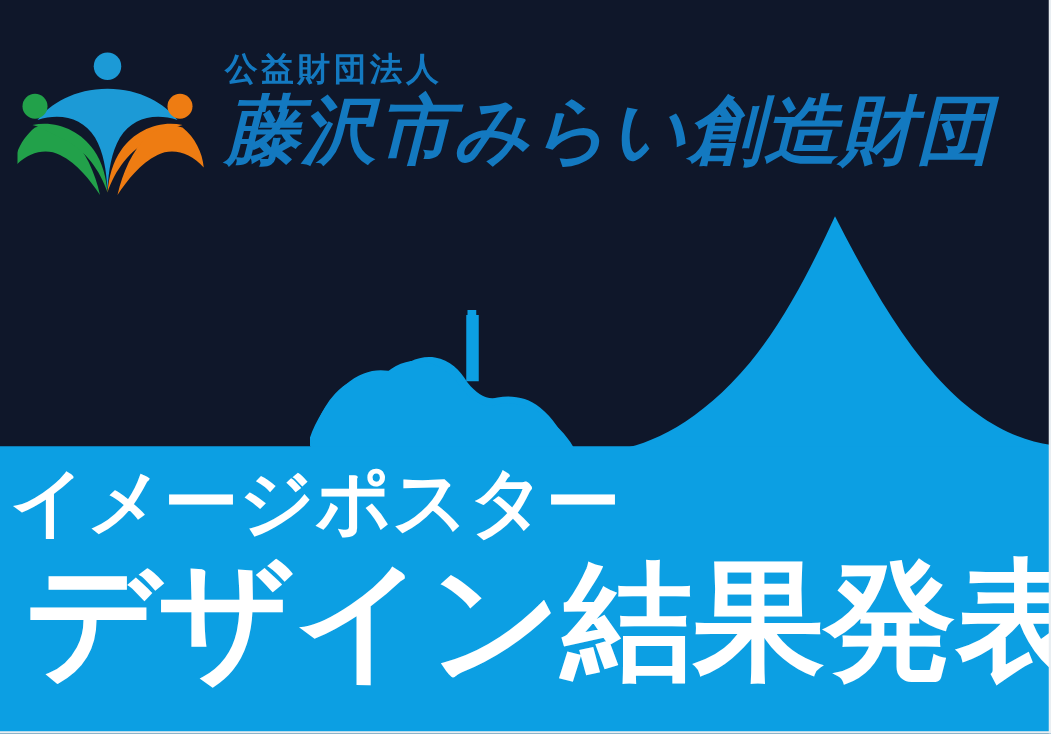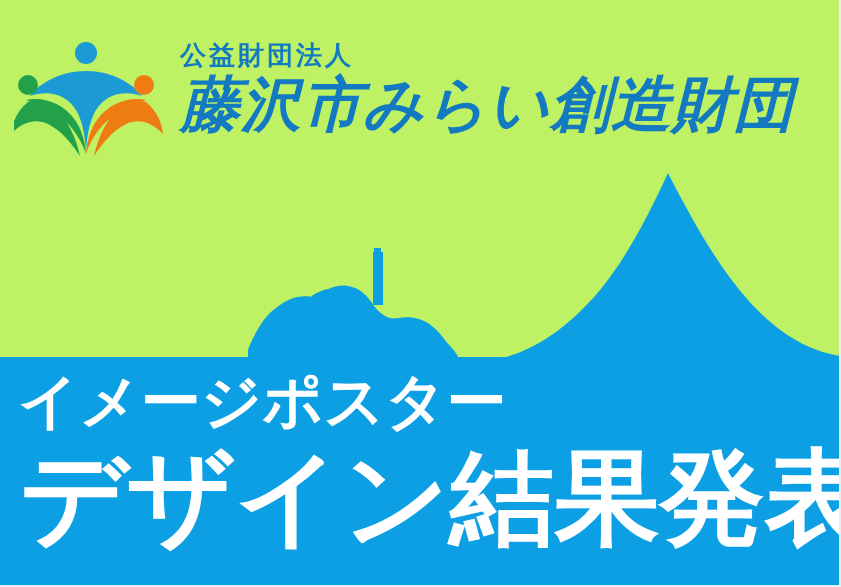--- a/index.html
+++ b/index.html
@@ -9,21 +9,21 @@
     background: #ffffff;
   }
   body {
     font-family: "Liberation Sans", "DejaVu Sans", sans-serif;
   }
 
   .poster {
     position: relative;
     width: 841px;
     height: 587px;
-    background: #bef264;
+    background: #0f172a;
     overflow: hidden;
     box-sizing: border-box;
   }
 
   
   .logo-lockup {
     position: absolute;
     left: 0;
     top: 0;
     width: 841px;
@@ -81,21 +81,21 @@
     position: absolute;
     left: 0;
     top: 357px;
     width: 841px;
     height: 230px;
     background: #0C9FE3;
   }
 
   .banner-line1 {
     position: absolute;
-    left: 18px;
+    left: 8px;
     top: 15px;
     font-size: 60px;
     line-height: 1;
     font-weight: 700;
     color: #ffffff;
     letter-spacing: 0px;
     white-space: nowrap;
   }
 
   .banner-line2 {

